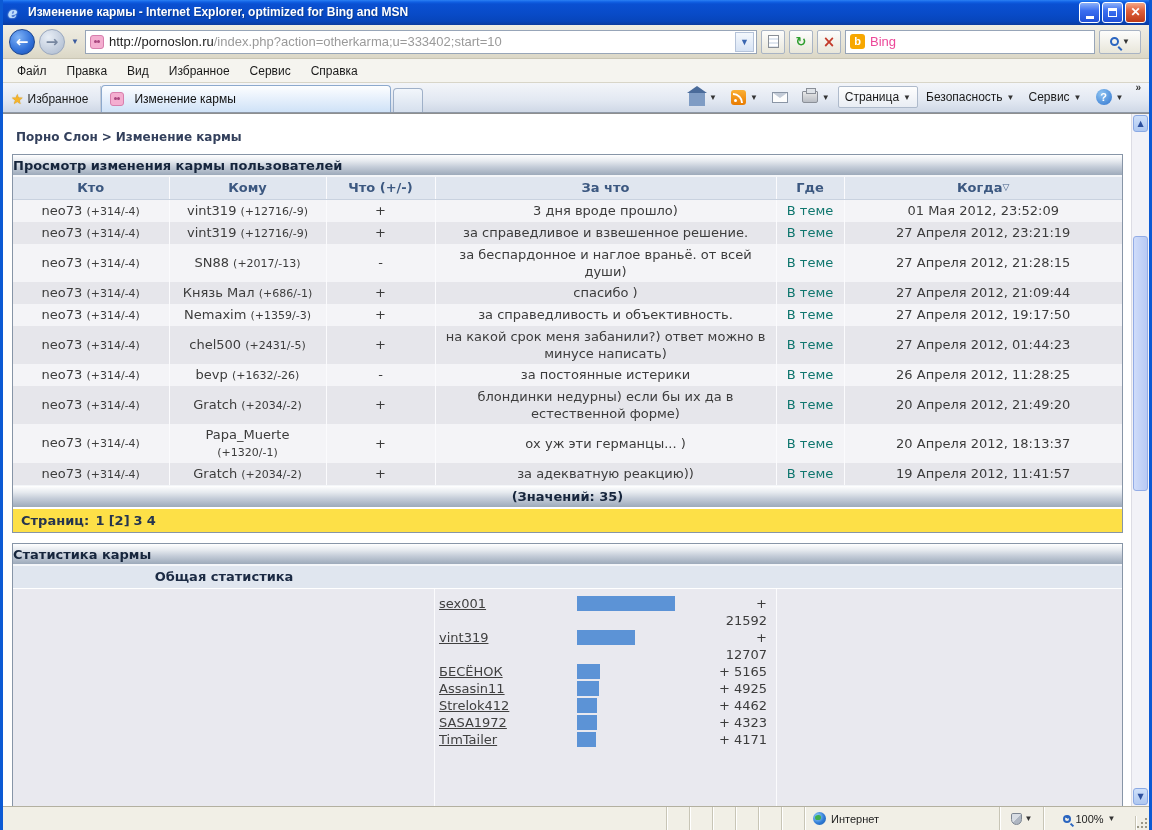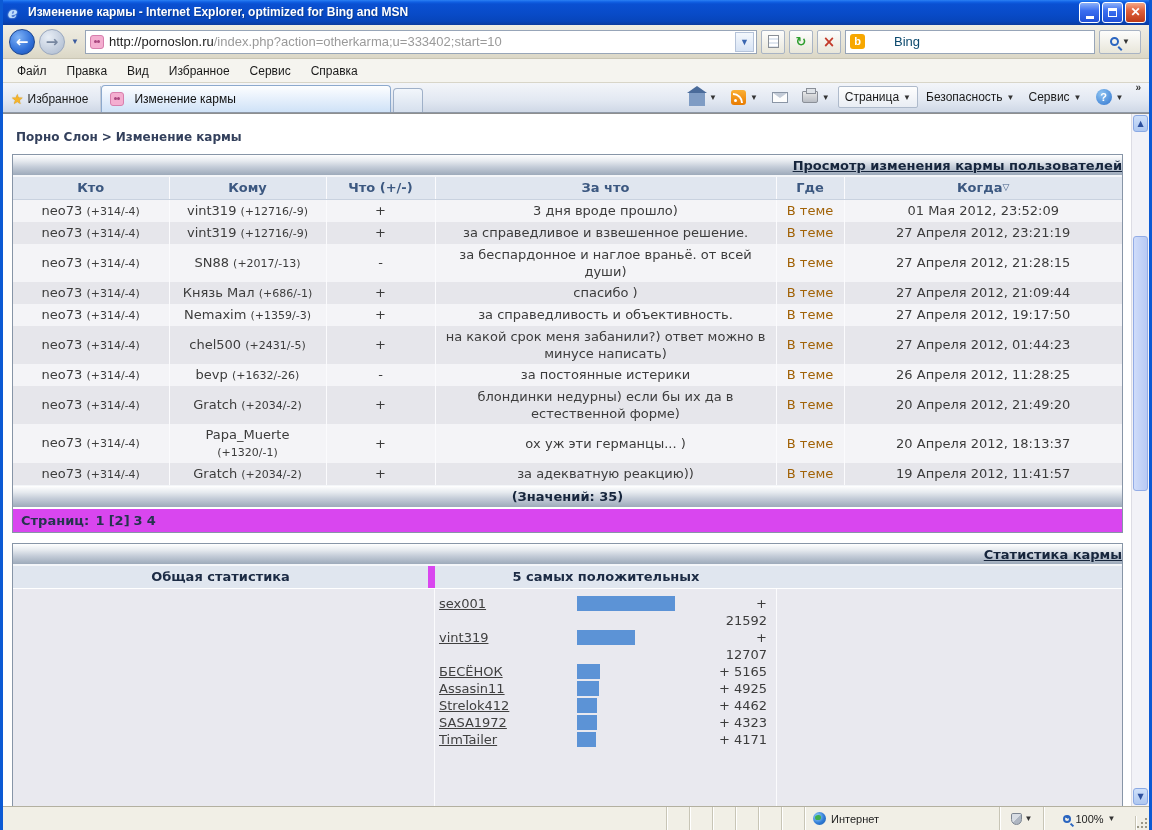--- a/index.html
+++ b/index.html
@@ -39,21 +39,21 @@
   .addr-url { font:13px/22px "Liberation Sans",sans-serif; color:#222; white-space:nowrap; overflow:hidden; flex:1; }
   .addr-url .rest { color:#9a9a9a; }
   .addr-dropbtn { width:19px; height:20px; border:1px solid #b5c3d9; background:linear-gradient(#f4f8fd,#d7e3f4);
     color:#3a66b0; font-size:9px; line-height:18px; text-align:center; }
   .addr-btn { width:24px; height:24px; border:1px solid #a9b4c4; background:linear-gradient(#fdfdfc,#e8e6da);
     text-align:center; font:bold 13px/22px "DejaVu Sans",sans-serif; border-radius:2px; }
   .ref { color:#2e9e2e; } .stop { color:#c33a2a; font-size:15px; }
   .compat-doc { display:inline-block; width:11px; height:13px; border:1px solid #8a8f96; background:repeating-linear-gradient(180deg,#fff 0 2px,#dfe6ef 2px 4px); margin-top:4px; }
   .search-box { flex:0 0 250px; height:24px; background:#fff; border:1px solid #97a5b8; display:flex; align-items:center; padding:0 4px; }
   .bing-logo { width:15px; height:15px; border-radius:3px; background:#f7a700; color:#fff; font:bold 11px/15px "Liberation Sans",sans-serif; text-align:center; margin-right:5px; }
-  .search-placeholder { color:#0c4a6e; font:13px "Liberation Sans",sans-serif;margin-left:24px; }
+  .search-placeholder { color:#ec4899; font:13px "Liberation Sans",sans-serif; }
   .search-btn { flex:0 0 42px; height:24px; border:1px solid #a9b4c4; background:linear-gradient(#fdfdfc,#e8e6da);
     display:flex; align-items:center; justify-content:center; gap:3px; border-radius:2px; }
   .mag { width:9px; height:9px; border:2px solid #2a65c0; border-radius:50%; position:relative; }
   .mag::after { content:""; position:absolute; width:2px; height:5px; background:#2a65c0; transform:rotate(-45deg); left:7px; top:7px; }
 
   
   .menubar { height:24px; flex:0 0 24px; display:flex; align-items:center; background:#f5f4ef; border-bottom:1px solid #d8d5c8; padding-left:4px; }
   .menu-item { font:12px "Liberation Sans",sans-serif; color:#1a1a1a; padding:4px 10px; }
 
   
@@ -82,43 +82,43 @@
   .chev { font:bold 10px "Liberation Sans",sans-serif; color:#333; padding:0 4px; align-self:flex-start; }
 
   
   .content { flex:1 1 auto; position:relative; background:#fff; border-top:1px solid #8e8f8f; overflow:hidden;
     padding:0 24px 0 7px; font-family:"DejaVu Sans",sans-serif; }
   .breadcrumb { margin:16px 4px 10px 6px; font:bold 12px "DejaVu Sans",sans-serif; color:#33405c; }
   .breadcrumb a { color:#33405c; text-decoration:none; }
   .bc-sep { padding:0 4px; }
 
   .forum-box { border:1px solid #8795a7; margin:0 2px; background:#fff; }
-  .cat-title { height:22px; text-align:right; font:bold 13px/22px "DejaVu Sans",sans-serif; color:#16253c;
+  .cat-title { height:22px; text-align:left; font:bold 13px/22px "DejaVu Sans",sans-serif; color:#16253c;
     background:linear-gradient(180deg,#ffffff 0%,#e6eaef 30%,#c6cedа 55%,#c4ccd8 55%,#9daaba 100%);
     background:linear-gradient(180deg,#ffffff 0%,#e6eaef 30%,#c4ccd8 60%,#9daaba 100%);
-    border-bottom:2px solid #f4f6f9;text-decoration:underline; }
+    border-bottom:2px solid #f4f6f9; }
   table.karma { width:100%; border-collapse:collapse; table-layout:fixed; }
   table.karma td, table.karma th { border-right:1px solid #fbfbfd; padding:2px 4px; text-align:center;
     font:13px/17px "DejaVu Sans",sans-serif; color:#3c3c3c; vertical-align:middle; overflow:hidden; }
   table.karma td:last-child, table.karma th:last-child { border-right:none; }
   tr.hdr th { background:#e0e6ef; color:#3c5880; font-weight:bold; border-bottom:1px solid #c9d2df; height:22px; }
   tr.light td { background:#f4f4f7; }
   tr.dark td { background:#e6e6eb; }
   .ustats { font-size:11px; }
-  .where-link { color:#a16207; text-decoration:none; }
+  .where-link { color:#0f766e; text-decoration:none; }
   .sort-ico { font-size:9px; color:#3c5880; vertical-align:2px; }
   .cat-foot { height:22px; text-align:center; font:bold 13px/22px "DejaVu Sans",sans-serif; color:#16253c;
     background:linear-gradient(180deg,#ffffff 0%,#e6eaef 30%,#c4ccd8 60%,#9daaba 100%); border-top:1px solid #f4f6f9; }
-  .pages-row { background:#d946ef; border-top:2px solid #fff; padding:4px 8px; font:bold 13px "DejaVu Sans",sans-serif; color:#25344e; }
+  .pages-row { background:#fde047; border-top:2px solid #fff; padding:4px 8px; font:bold 13px "DejaVu Sans",sans-serif; color:#25344e; }
   .pages-row a { color:#25344e; text-decoration:none; margin:0 2px; }
   .pages-row .cur { margin:0 2px; }
 
   .stats-box { margin-top:10px; }
   .stats-hdr { display:flex; background:#e0e6ef; border-bottom:1px solid #fff; }
-  .stats-hdr div { font:bold 13px/20px "DejaVu Sans",sans-serif; color:#1c2b44; text-align:center; padding:1px 0; border-right:7px solid #d946ef; }
+  .stats-hdr div { font:bold 13px/20px "DejaVu Sans",sans-serif; color:#1c2b44; text-align:center; padding:1px 0; border-right:2px solid #d946ef; }
   .stats-hdr div:last-child { border-right:none; }
   .stats-body { display:flex; background:#e9e9ef; height:320px; }
   .stats-col { border-right:1px solid #fbfbfd; }
   .stats-col:last-child { border-right:none; }
   .col-general { flex:0 0 422px; }
   .col-pos { flex:0 0 342px; padding:6px 2px 0 4px; }
   .col-neg { flex:1 1 auto; }
   .chart-row { display:flex; align-items:flex-start; }
   .chart-name { flex:0 0 138px; font:13px/17px "DejaVu Sans",sans-serif; color:#404040; white-space:nowrap; overflow:hidden; }
   .chart-barzone { flex:0 0 138px; padding-top:1px; }
@@ -351,21 +351,20 @@
           </tbody>
       </table>
       <div class="cat-foot">(Значений: 35)</div>
       <div class="pages-row" id="pages-row"><span>Страниц: </span><a href="#">1</a><span class="cur">[2]</span><a href="#">3</a><a href="#">4</a></div>
     </div>
 
     <div class="forum-box stats-box">
       <div class="cat-title">Статистика кармы</div>
       <div class="stats-hdr">
         <div style="flex:0 0 422px">Общая статистика</div>
-        <div style="flex:0 0 342px">5 самых положительных</div>
       </div>
       <div class="stats-body">
         <div class="stats-col col-general"></div>
         <div class="stats-col col-pos" id="chart">
             <div class="chart-row">
               <a href="#" class="chart-name">sex001</a>
               <div class="chart-barzone">
                 <div class="chart-bar" style="width:98px;background:#5c93d6"></div>
               </div>
               <div class="chart-val">+ 21592</div>

